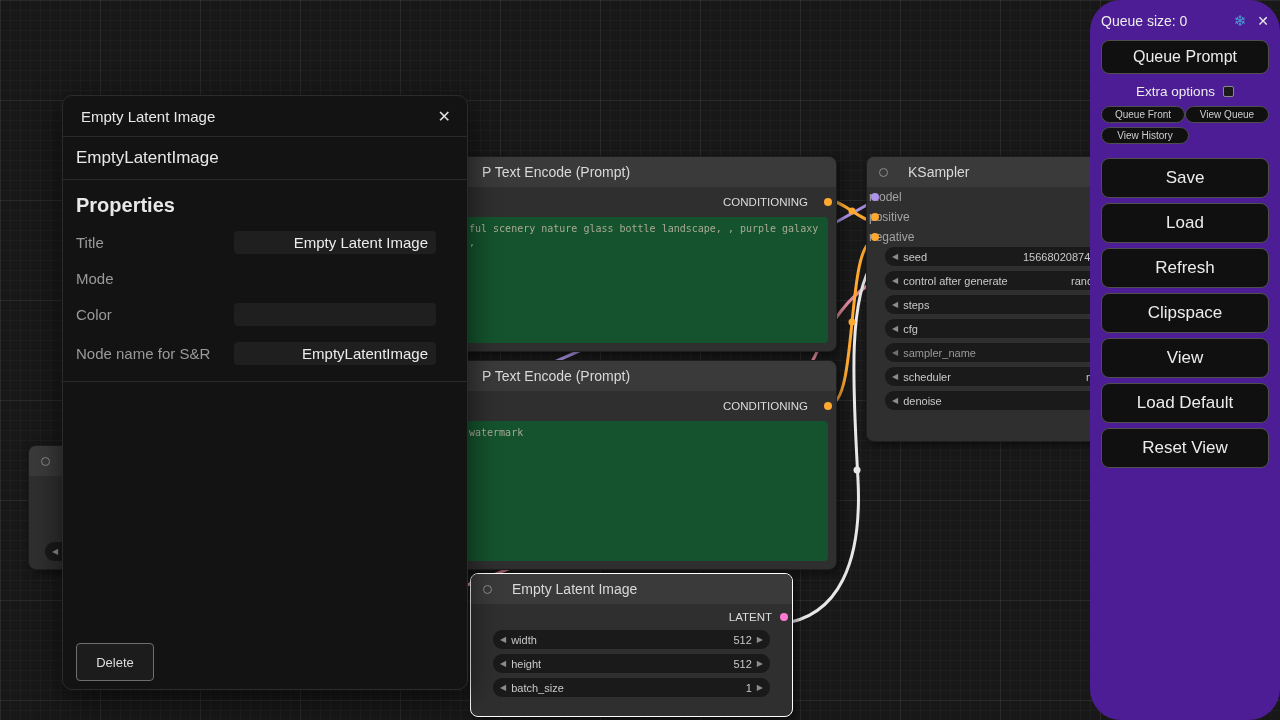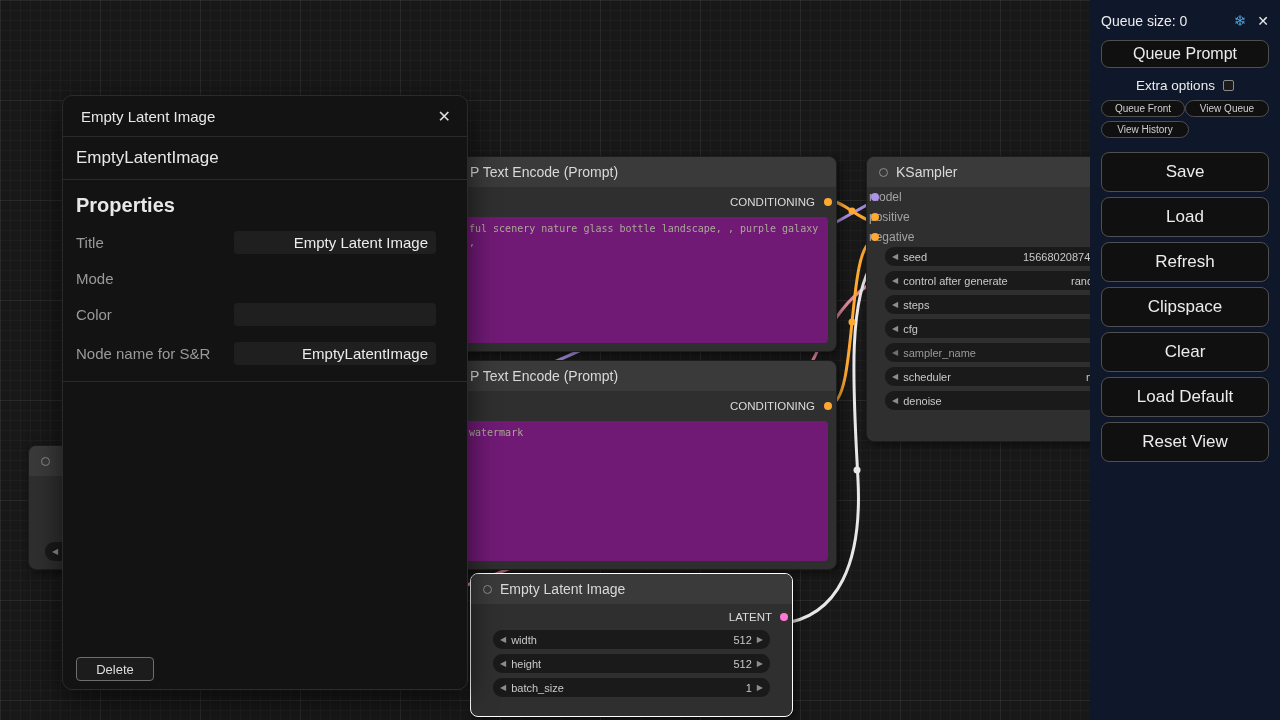--- a/index.html
+++ b/index.html
@@ -17,33 +17,33 @@
       linear-gradient(90deg, rgba(255,255,255,0.028) 1px, transparent 1px);
     background-size:100px 100px,100px 100px,10px 10px,10px 10px; }
   svg.wires { position:absolute; inset:0; pointer-events:none; }
 
   
   .node { position:absolute; background:#2f2f2f; border:1px solid #1e1e1e;
           border-radius:8px; box-shadow:3px 3px 10px rgba(0,0,0,.5);
           display:flex; flex-direction:column; overflow:hidden; }
   .node.selected { border:1px solid #ffffff; }
   .node-title { height:30px; flex:0 0 30px; background:#3a3a3a; display:flex;
-                align-items:center; padding:0 12px; gap:8px; color:#d9d9d9;
+                align-items:center; padding:0 12px; gap:20px; color:#d9d9d9;
                 font-size:14px; }
   .collapse-dot { width:9px; height:9px; border:1.5px solid #8d8d8d;
                   border-radius:50%; flex:0 0 9px; }
   .out-row { position:relative; height:30px; flex:0 0 30px; display:flex;
-             align-items:center; justify-content:flex-end; padding-right:21px;
+             align-items:center; justify-content:flex-end; padding-right:28px;
              color:#dcdcdc; font-size:11.5px; }
   .socket { position:absolute; width:8px; height:8px; border-radius:50%; }
   .socket.out { right:4px; top:50%; transform:translateY(-50%); }
   .c-cond { background:#ffa931; }
   .c-latent { background:#ff79d2; }
   .c-model { background:#ae93ec; }
-  .node-text { flex:1; margin:0 8px 8px 8px; background:#701a75; border-radius:4px;
+  .node-text { flex:1; margin:0 8px 8px 8px; background:#14532d; border-radius:4px;
                color:#a9a996; font-family:"DejaVu Sans Mono", monospace;
                font-size:10px; line-height:14px; padding:5px 6px 5px 20px;
                white-space:pre-wrap; overflow:hidden; }
   .pill { position:relative; height:19px; background:#1a1a1a; border-radius:9px;
           display:flex; align-items:center; padding:0 7px; gap:5px;
           color:#c9c9c9; font-size:11px; }
   .pill .arrow { color:#8d8d8d; font-size:8px; line-height:1; flex:0 0 auto; }
   .pill .spacer { flex:1; }
   .val-abs { position:absolute; top:50%; transform:translateY(-50%); white-space:nowrap; }
 
@@ -80,37 +80,37 @@
              border-bottom:1px solid #2a2a2a; font-size:17px; }
   .dlg-section { padding:14px 13px 4px 13px; font-size:20px; font-weight:bold; }
   .dlg-rows { padding:10px 0 0 0; }
   .dlg-row { display:flex; align-items:center; justify-content:space-between;
              padding:0 31px 0 13px; margin-bottom:16px; }
   .dlg-label { color:#9a9a9a; font-size:15px; }
   .dlg-input { width:202px; height:23px; background:#1f1f1f; border-radius:4px;
                color:#ececec; font-size:15px; display:flex; align-items:center;
                justify-content:flex-end; padding:0 8px; }
   .dlg-divider { border-top:1px solid #2a2a2a; margin:4px 0 0 0; }
-  .dlg-delete { position:absolute; left:13px; bottom:8px; width:78px; height:24px;
+  .dlg-delete { position:absolute; left:13px; bottom:8px; width:78px; height:38px;
                 background:#1c1c1c; border:1px solid #6e6e6e; border-radius:4px;
                 color:#dddddd; font-size:13px; display:flex; align-items:center;
                 justify-content:center; cursor:pointer; }
 
   
   .menu { position:absolute; right:0; top:0; width:190px; height:720px;
-          background:#0f172a; padding:10px 11px 0 11px; color:#ececec; }
+          background:#4c1d95; padding:10px 11px 0 11px; color:#ececec;border-radius:31px; }
   .menu-top { display:flex; align-items:center; justify-content:space-between;
               height:22px; font-size:14px; }
   .menu-top-icons { display:flex; align-items:center; gap:11px; }
   .snowflake { color:#4d9fd6; font-size:15px; cursor:pointer; }
   .menu-close { color:#e8e8e8; font-size:14px; cursor:pointer; }
   .btn { background:#101010; border:1px solid #4f4f4f; border-radius:8px;
          color:#ececec; display:flex; align-items:center; justify-content:center;
          cursor:pointer; }
-  .btn-queue { height:28px; margin-top:8px; font-size:16px; }
+  .btn-queue { height:34px; margin-top:8px; font-size:16px; }
   .extra-row { margin-top:10px; height:14px; display:flex; align-items:center;
                justify-content:center; gap:8px; font-size:13.5px; }
   .checkbox { width:11px; height:11px; background:#1a1a1a; border:1px solid #8a8a8a;
               border-radius:2px; cursor:pointer; }
   .small-row { margin-top:8px; display:flex; }
   .btn-small { height:17px; font-size:10px; color:#cfcfcf; flex:1; border-radius:9px; }
   .hist-row { margin-top:4px; display:flex; justify-content:flex-start; }
   .btn-hist { width:88px; height:17px; font-size:10px; color:#cfcfcf; border-radius:9px; }
   .actions { margin-top:14px; }
   .btn-action { height:40px; margin-bottom:5px; font-size:17px; }
@@ -301,18 +301,18 @@
       <div class="btn btn-small">View Queue</div>
     </div>
     <div class="hist-row">
       <div class="btn btn-hist">View History</div>
     </div>
     <div class="actions">
       <div class="btn btn-action">Save</div>
       <div class="btn btn-action">Load</div>
       <div class="btn btn-action">Refresh</div>
       <div class="btn btn-action">Clipspace</div>
-      <div class="btn btn-action">Clear</div>
+      <div class="btn btn-action">View</div>
       <div class="btn btn-action">Load Default</div>
       <div class="btn btn-action">Reset View</div>
     </div>
   </div>
 </div>
 
 </body></html>

